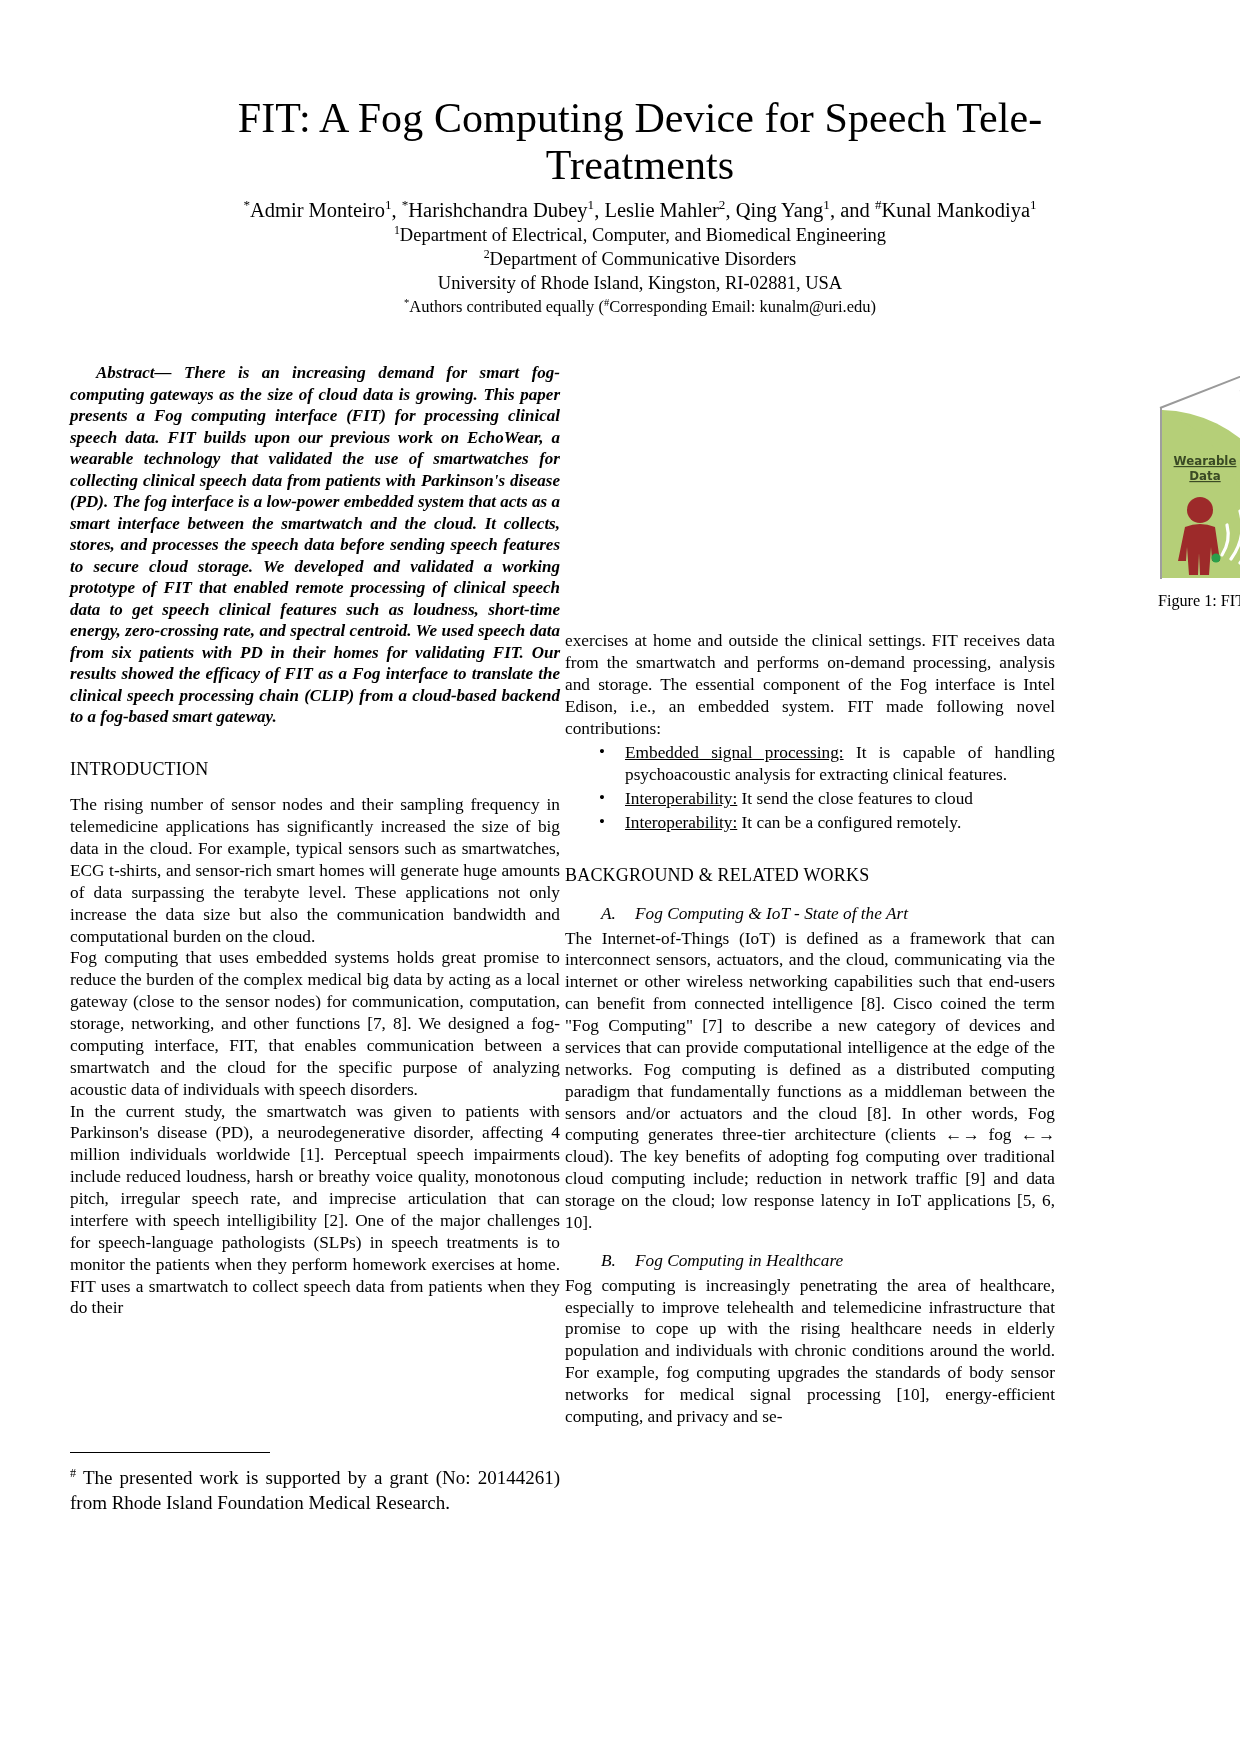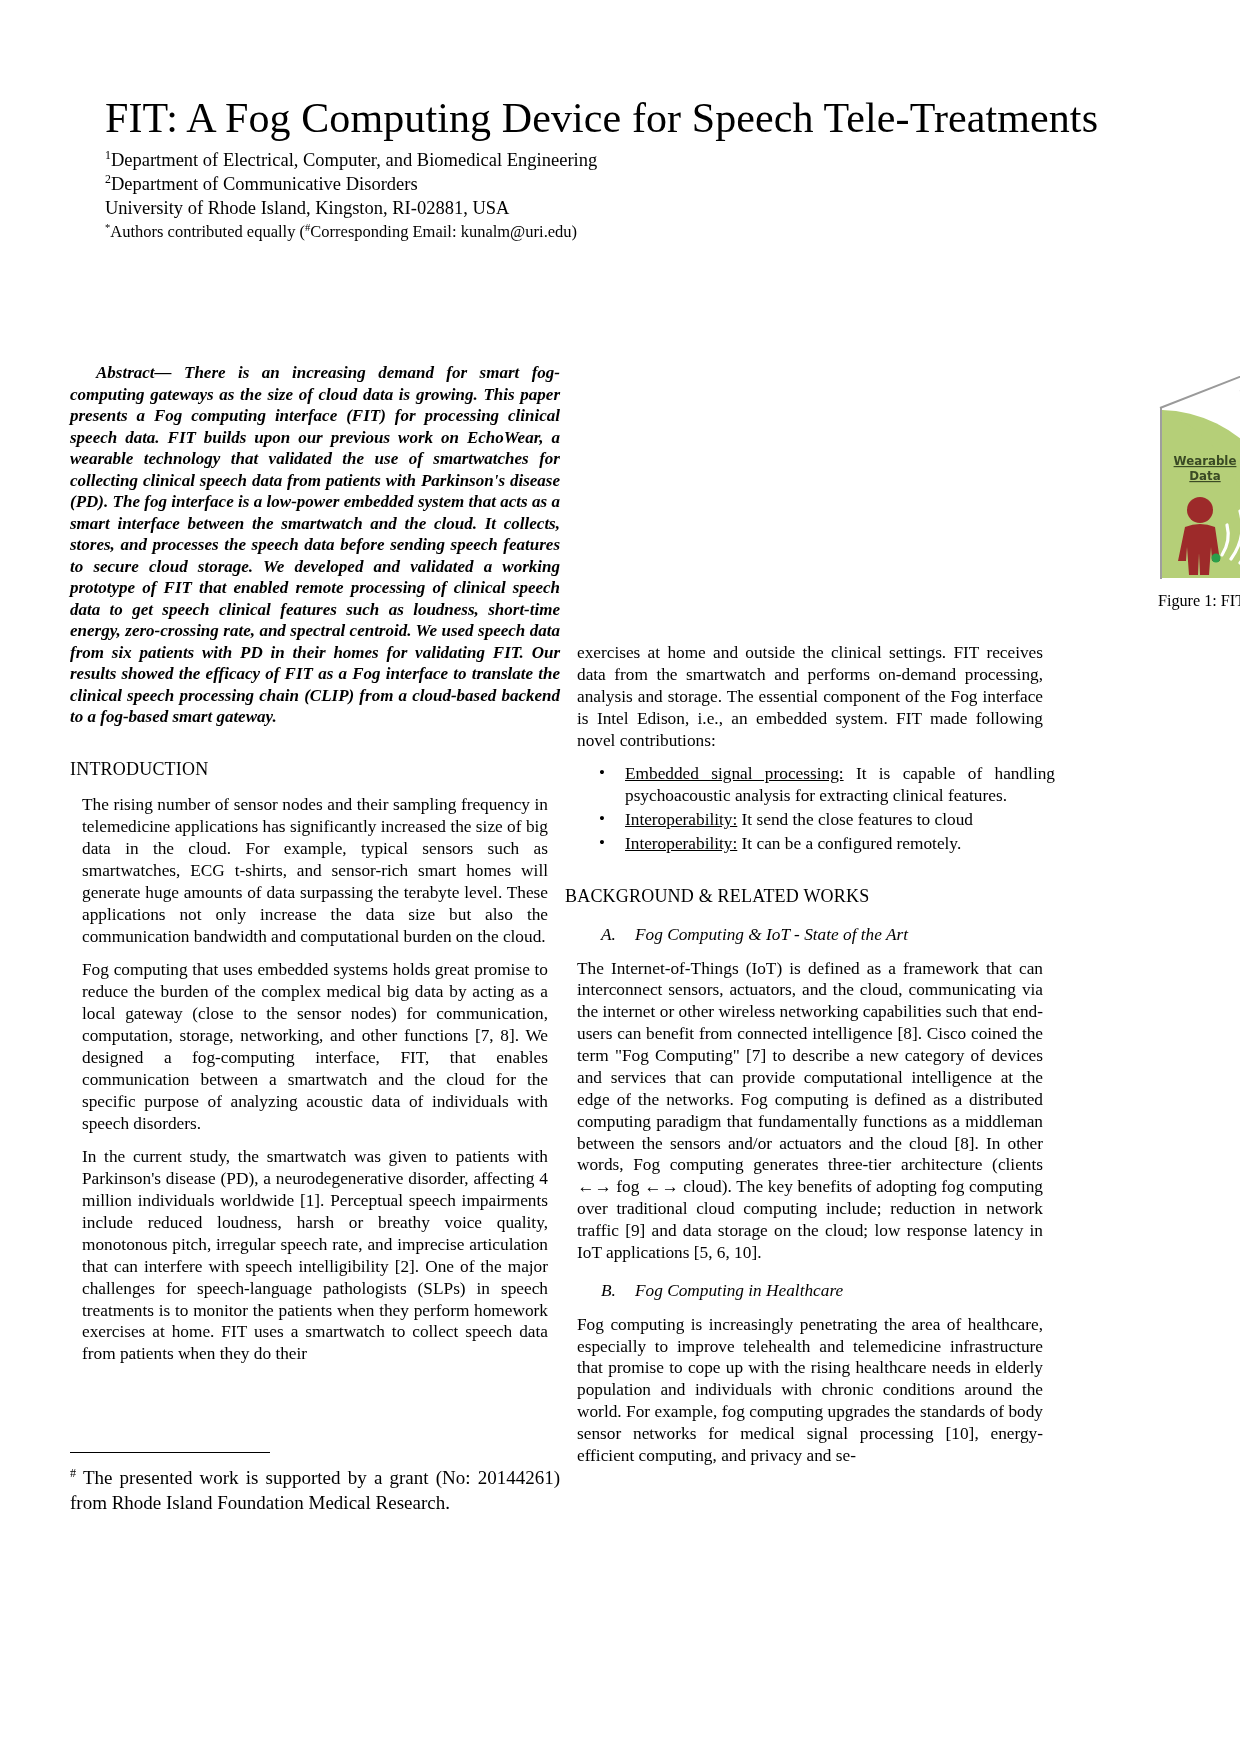--- a/index.html
+++ b/index.html
@@ -19,21 +19,22 @@
     position: relative;
     width: 1240px;
     height: 1755px;
     padding: 0;
     box-sizing: border-box;
   }
 
   
   .title-block {
     padding: 95px 105px 0 105px;
-    text-align: left;
+    text-align: center;
+    margin-left: 40px;
   }
   .paper-title {
     font-size: 42px;
     line-height: 1.12;
     font-weight: normal;
     letter-spacing: 0.1px;
     margin: 0 0 6px 0;
     font-family: "Liberation Serif", "DejaVu Serif", serif;
   }
   .authors {
@@ -104,21 +105,21 @@
   .section-head.upper { font-variant: normal; }
   .subsec-head {
     font-style: italic;
     font-size: 17.3px;
     margin: 16px 0 3px 0;
     text-align: left;
     padding-left: 36px;
   }
   .subsec-head .lbl { display: inline-block; min-width: 34px; }
   p.body {
-    margin: 12px;
+    margin: 0;
     text-align: justify;
   }
   p.body + p.body { margin-top: 0; }
 
   ul.contrib {
     margin: 3px 0 0 0;
     padding: 0 0 0 30px;
     list-style: none;
   }
   ul.contrib li {
@@ -179,20 +180,21 @@
     background: #000;
   }
 </style>
 </head>
 <body>
 
 <div class="page">
 
   <div class="title-block">
     <h1 class="paper-title">FIT: A Fog Computing Device for Speech Tele-Treatments</h1>
+    <div class="authors"><sup>*</sup>Admir Monteiro<sup>1</sup>, <sup>*</sup>Harishchandra Dubey<sup>1</sup>, Leslie Mahler<sup>2</sup>, Qing Yang<sup>1</sup>, and <sup>#</sup>Kunal Mankodiya<sup>1</sup></div>
     <div class="affil"><sup>1</sup>Department of Electrical, Computer, and Biomedical Engineering</div>
     <div class="affil"><sup>2</sup>Department of Communicative Disorders</div>
     <div class="affil">University of Rhode Island, Kingston, RI-02881, USA</div>
     <div class="affil-small"><sup>*</sup>Authors contributed equally (<sup>#</sup>Corresponding Email: kunalm@uri.edu)</div>
   </div>
 
   <div class="columns">
 
     <div class="col col-left">
 

